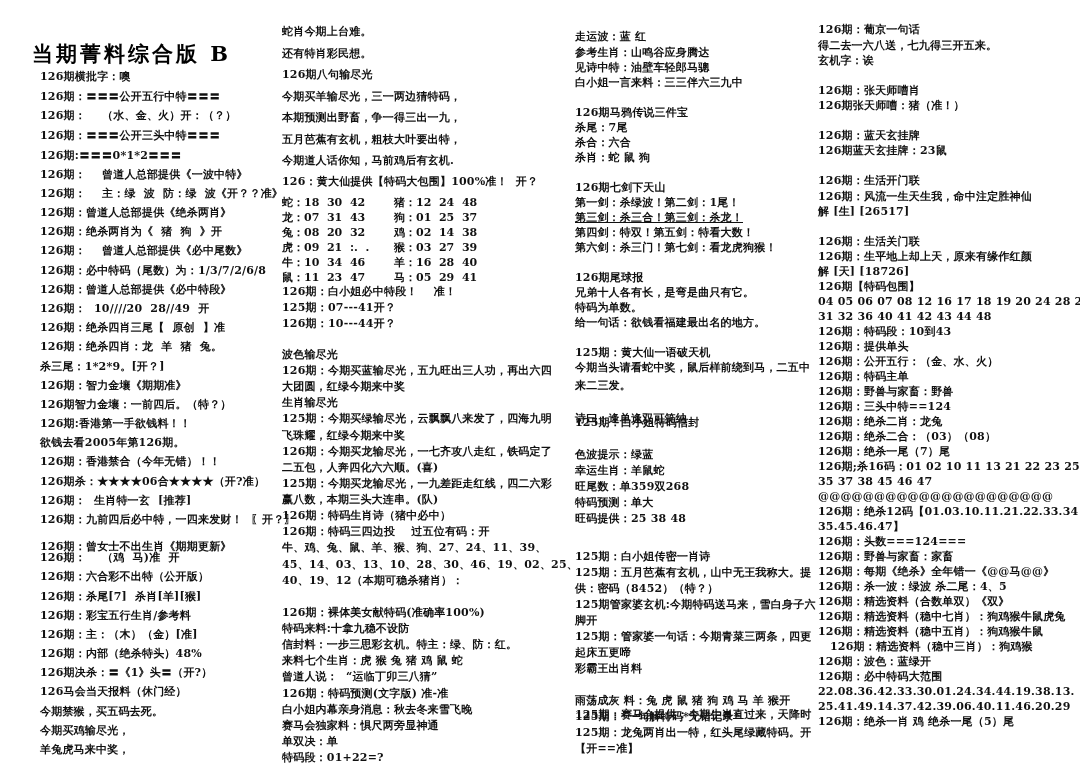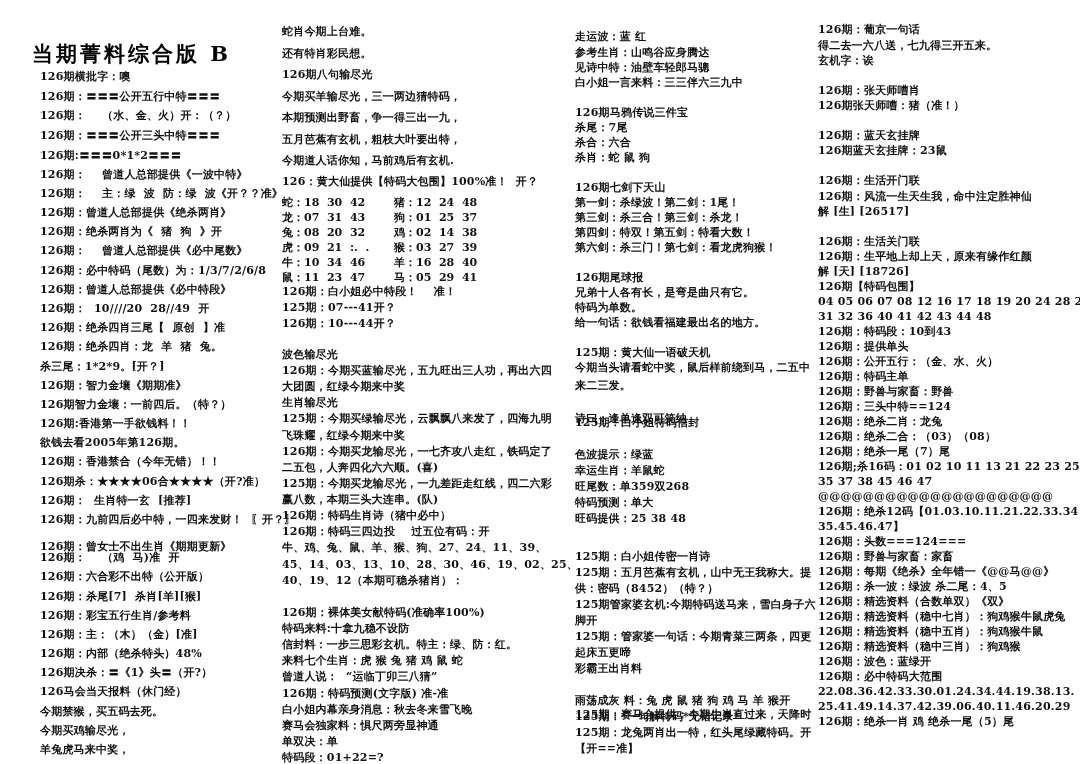--- a/index.html
+++ b/index.html
@@ -110,21 +110,21 @@
       <div class="line" style="top: 30px;">走运波：蓝 红</div>
       <div class="line" style="top: 46px;">参考生肖：山鸣谷应身腾达</div>
       <div class="line" style="top: 61px;">见诗中特：油壁车轻郎马骢</div>
       <div class="line" style="top: 76px;">白小姐一言来料：三三伴六三九中</div>
       <div class="line" style="top: 106px;">126期马鸦传说三件宝</div>
       <div class="line" style="top: 121px;">杀尾：7尾</div>
       <div class="line" style="top: 136px;">杀合：六合</div>
       <div class="line" style="top: 151px;">杀肖：蛇 鼠 狗</div>
       <div class="line" style="top: 181px;">126期七剑下天山</div>
       <div class="line" style="top: 196px;">第一剑：杀绿波！第二剑：1尾！</div>
-      <div class="line" style="top: 211px;">第三剑：杀三合！第三剑：杀龙！</div>
+      <div class="line" style="top: 211px; text-decoration: underline;">第三剑：杀三合！第三剑：杀龙！</div>
       <div class="line" style="top: 226px;">第四剑：特双！第五剑：特看大数！</div>
       <div class="line" style="top: 241px;">第六剑：杀三门！第七剑：看龙虎狗猴！</div>
       <div class="line" style="top: 271px;">126期尾球报</div>
       <div class="line" style="top: 286px;">兄弟十人各有长，是弯是曲只有它。</div>
       <div class="line" style="top: 301px;">特码为单数。</div>
       <div class="line" style="top: 316px;">给一句话：欲钱看福建最出名的地方。</div>
       <div class="line" style="top: 346px;">125期：黄大仙一语破天机</div>
       <div class="line" style="top: 361px;">今期当头请看蛇中奖，鼠后样前绕到马，二五中</div>
       <div class="line" style="top: 379px;">来二三发。</div>
       <div class="line" style="top: 416px;">125期：白小姐特码信封</div>
@@ -179,20 +179,20 @@
       <div class="line" style="top: 490px;">@@@@@@@@@@@@@@@@@@@@@</div>
       <div class="line" style="top: 505px;">126期：绝杀12码【01.03.10.11.21.22.33.34</div>
       <div class="line" style="top: 520px;">35.45.46.47】</div>
       <div class="line" style="top: 535px;">126期：头数===124===</div>
       <div class="line" style="top: 550px;">126期：野兽与家畜：家畜</div>
       <div class="line" style="top: 565px;">126期：每期《绝杀》全年错一《@@马@@》</div>
       <div class="line" style="top: 580px;">126期：杀一波：绿波 杀二尾：4、5</div>
       <div class="line" style="top: 595px;">126期：精选资料（合数单双）《双》</div>
       <div class="line" style="top: 610px;">126期：精选资料（稳中七肖）：狗鸡猴牛鼠虎兔</div>
       <div class="line" style="top: 625px;">126期：精选资料（稳中五肖）：狗鸡猴牛鼠</div>
-      <div class="line" style="top: 640px;">126期：精选资料（稳中三肖）：狗鸡猴</div>
+      <div class="line" style="top: 640px; margin-left: 12px;">126期：精选资料（稳中三肖）：狗鸡猴</div>
       <div class="line" style="top: 655px;">126期：波色：蓝绿开</div>
       <div class="line" style="top: 670px;">126期：必中特码大范围</div>
       <div class="line" style="top: 685px;">22.08.36.42.33.30.01.24.34.44.19.38.13.</div>
       <div class="line" style="top: 700px;">25.41.49.14.37.42.39.06.40.11.46.20.29</div>
       <div class="line" style="top: 715px;">126期：绝杀一肖 鸡 绝杀一尾（5）尾</div>
     </div>
   </div>
 
 </body></html>

